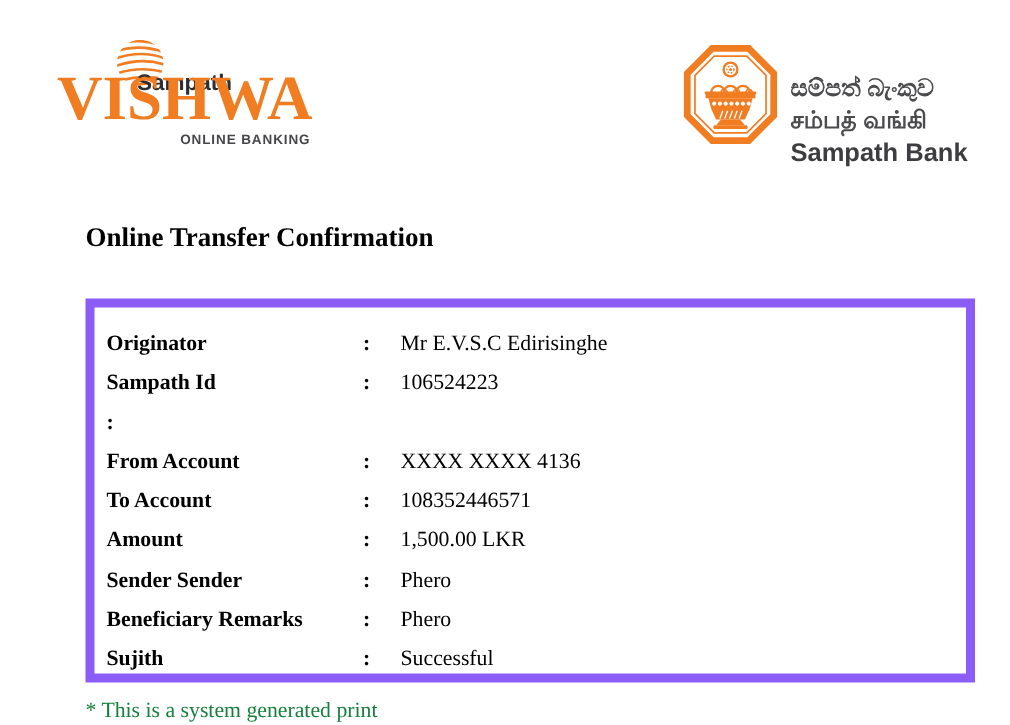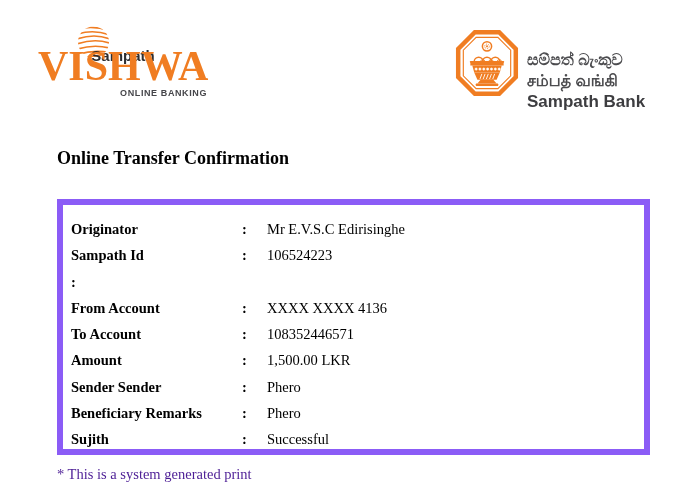--- a/index.html
+++ b/index.html
@@ -42,21 +42,21 @@
     border:6px solid #8b5cf6;box-sizing:border-box;padding-top:11px;
     background:#fff;
   }
   .row{display:flex;height:26.3px;line-height:26.3px;padding-left:8px;font-size:14.5px;}
   .row .lbl{width:171px;font-weight:bold;}
   .row .colon{width:25px;font-weight:bold;}
   .row .val{white-space:nowrap;}
   
   .footnote{
     position:absolute;left:57px;top:466px;
-    font-size:14.5px;color:#4c1d95;white-space:nowrap;
+    font-size:14.5px;color:#15803d;white-space:nowrap;
   }
 </style>
 </head>
 <body>
 
 <div class="page">
 
   <div>
     <svg class="globe-icon" viewBox="0 0 34 34" xmlns="http://www.w3.org/2000/svg" aria-hidden="true">
       <defs>

